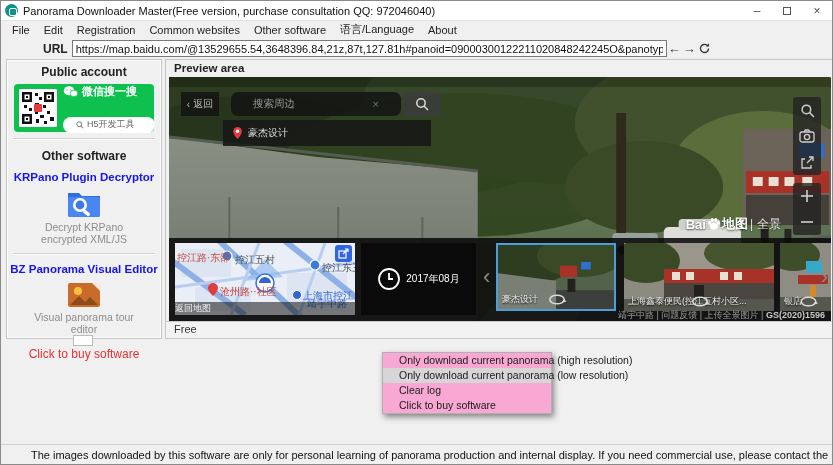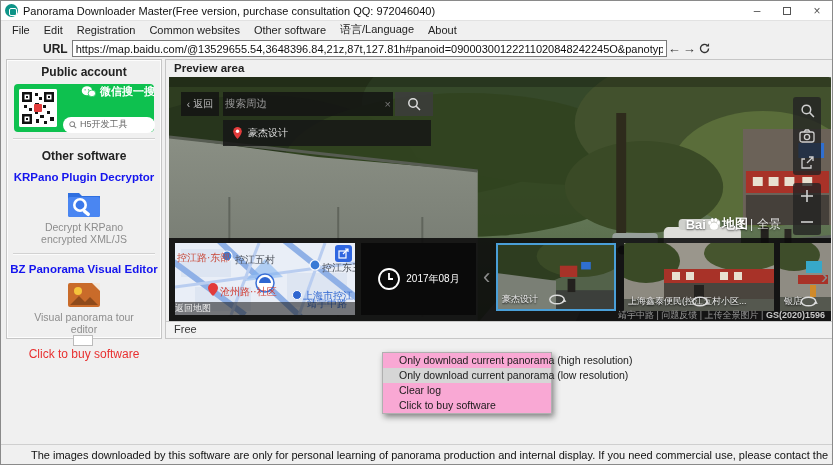--- a/index.html
+++ b/index.html
@@ -33,43 +33,43 @@
   .nav-btn { width:15px; height:17px; display:flex; align-items:center; justify-content:center;
              color:#333; font-size:13px; font-weight:bold; }
 
   
   .sidebar { position:absolute; left:5px; top:58px; width:156px; height:280px; background:#f0f0f0;
              border:1px solid #c6c6c6; box-shadow:inset 0 0 0 1px #fdfdfd; text-align:center; }
   .side-title { font-weight:bold; font-size:12px; padding:5px 0 4px; }
   .wechat-panel { margin:1px 7px 6px; height:48px; background:#0ec14f; border-radius:4px;
                   display:flex; align-items:center; padding:5px; }
   .qr { width:38px; height:38px; background:#fff; border-radius:2px; flex:0 0 auto; }
-  .wechat-right { flex:1; margin-left:6px; display:flex; flex-direction:column; gap:18px; align-items:flex-end; }
+  .wechat-right { flex:1; margin-left:6px; display:flex; flex-direction:column; gap:18px; align-items:flex-start; }
   .wechat-brandrow { display:flex; align-items:center; gap:4px; color:#fff; font-weight:bold; font-size:11px; }
   .wechat-search { width:92px; height:16px; background:#fff; border-radius:8px; display:flex;
-                   align-items:center; gap:3px; padding:0 6px; color:#666; font-size:9px; }
+                   align-items:center; gap:3px; padding:0 13px; color:#666; font-size:9px; }
   .divider { border:0; border-top:1px solid #d2d2d2; border-bottom:1px solid #fbfbfb; margin:4px 6px; }
   .side-link { color:#1414ee; font-weight:bold; font-size:11.5px; padding:4px 0 2px; cursor:pointer; }
   .side-desc { color:#8d8d8d; font-size:10.5px; line-height:12px; padding:2px 14px 4px; }
   .side-icon { margin:3px auto 1px; display:block; }
   .buy-link { color:#e83030; font-size:12px; margin-top:8px; cursor:pointer; }
 
   
   .preview { position:absolute; left:164px; top:58px; width:669px; height:280px;
              border:1px solid #c6c6c6; background:#f0f0f0; }
   .preview-title { font-weight:bold; font-size:11.5px; padding:2px 0 2px 8px; }
   .pano { position:absolute; left:3px; top:17px; right:2px; height:246px; background:#2c3a20; overflow:hidden; }
   .pano svg.scene { position:absolute; left:0; top:0; width:100%; height:100%; }
 
   
   .search-overlay { position:absolute; left:12px; top:15px; display:flex; align-items:center; height:24px; }
   .back-btn { width:38px; height:24px; background:rgba(18,18,18,.82); color:#bbb; display:flex;
               align-items:center; justify-content:center; gap:3px; font-size:10px; }
   .search-box { width:170px; height:24px; background:rgba(18,18,18,.82); color:#9a9a9a; display:flex;
-                align-items:center; padding:0 2px; margin-left:4px; font-size:10.5px; }
+                align-items:center; padding:0 22px; margin-left:12px; font-size:10.5px;border-radius:7px; }
   .search-box .clear { margin-left:auto; color:#777; font-size:11px; }
   .search-btn { width:38px; height:24px; background:rgba(60,60,60,.85); display:flex; align-items:center;
                 justify-content:center; margin-left:2px; }
   .search-dropdown { position:absolute; left:54px; top:43px; width:208px; height:26px;
                      background:rgba(22,22,22,.85); display:flex; align-items:center; gap:6px;
                      padding:0 10px; color:#ddd; font-size:10px; }
 
   
   .pano-toolbar { position:absolute; right:10px; top:20px; width:28px; display:flex;
                   flex-direction:column; gap:8px; align-items:center; }

